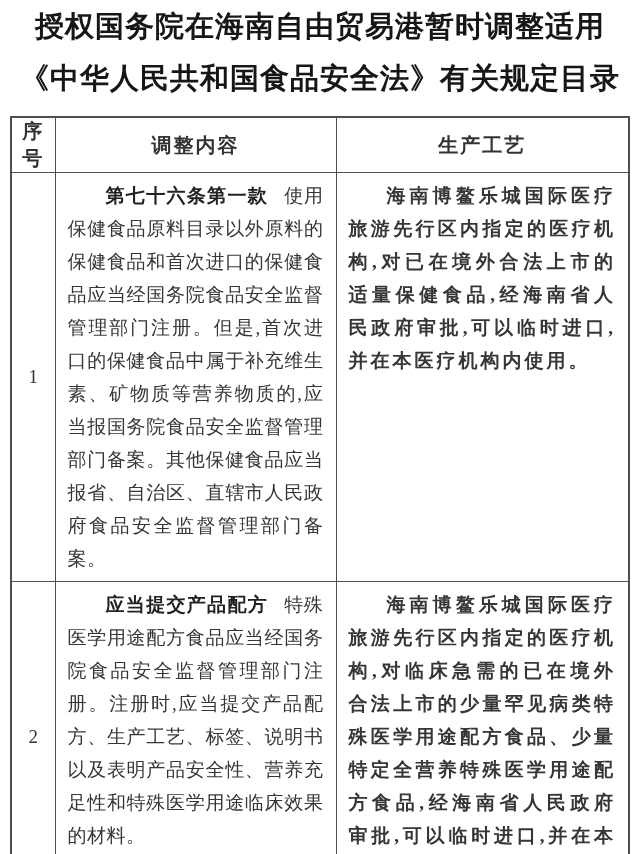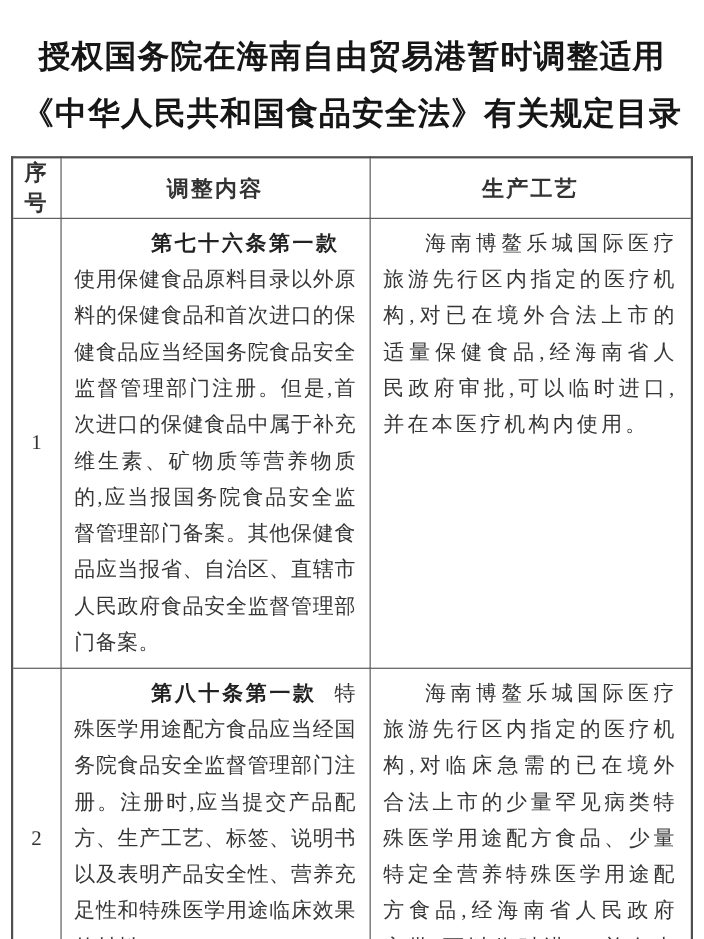--- a/index.html
+++ b/index.html
@@ -9,21 +9,20 @@
     height: 854px;
     overflow: hidden;
     background: #ffffff;
     font-family: "Liberation Serif", "DejaVu Serif", serif;
   }
   .page {
     width: 640px;
     height: 854px;
     background: #ffffff;
     box-sizing: border-box;
-    padding-top: 26px;
   }
   .doc-title {
     text-align: center;
     font-weight: bold;
     color: #161616;
     font-size: 29px;
     line-height: 52px;
     letter-spacing: 1px;
     margin: 0 10px 12px 10px;
   }
@@ -68,27 +67,26 @@
   .cell-text {
     margin: 0;
     font-size: 19px;
     line-height: 33px;
     text-align: justify;
     text-justify: inter-character;
     text-indent: 2em;
     color: #363636;
   }
   .law-col-text { letter-spacing: 0.5px; }
-  .adj-col-text { letter-spacing: 3px; }
+  .adj-col-text { letter-spacing: 3px; font-weight: bold; }
   .article-ref {
     font-weight: bold;
     color: #222222;
     margin-right: 0.85em;
     letter-spacing: 1px;
-    margin-left: 32px;
   }
 </style>
 </head>
 <body>
 
 <div class="page">
 
   <h1 class="doc-title">
     <span>授权国务院在海南自由贸易港暂时调整适用</span><br>
     <span>《中华人民共和国食品安全法》有关规定目录</span>
@@ -113,21 +111,21 @@
         <td class="body-cell">
           <p class="cell-text law-col-text"><span class="article-ref">第七十六条第一款</span><span>使用保健食品原料目录以外原料的保健食品和首次进口的保健食品应当经国务院食品安全监督管理部门注册。但是,首次进口的保健食品中属于补充维生素、矿物质等营养物质的,应当报国务院食品安全监督管理部门备案。其他保健食品应当报省、自治区、直辖市人民政府食品安全监督管理部门备案。</span></p>
         </td>
         <td class="body-cell">
           <p class="cell-text adj-col-text">海南博鳌乐城国际医疗旅游先行区内指定的医疗机构,对已在境外合法上市的适量保健食品,经海南省人民政府审批,可以临时进口,并在本医疗机构内使用。</p>
         </td>
       </tr>
       <tr class="row-2">
         <td class="idx-cell">2</td>
         <td class="body-cell">
-          <p class="cell-text law-col-text"><span class="article-ref">第八十条第一款</span><span>特殊医学用途配方食品应当经国务院食品安全监督管理部门注册。注册时,应当提交产品配方、生产工艺、标签、说明书以及表明产品安全性、营养充足性和特殊医学用途临床效果的材料。</span></p>
+          <p class="cell-text law-col-text"><span class="article-ref">应当提交产品配方</span><span>特殊医学用途配方食品应当经国务院食品安全监督管理部门注册。注册时,应当提交产品配方、生产工艺、标签、说明书以及表明产品安全性、营养充足性和特殊医学用途临床效果的材料。</span></p>
         </td>
         <td class="body-cell">
           <p class="cell-text adj-col-text">海南博鳌乐城国际医疗旅游先行区内指定的医疗机构,对临床急需的已在境外合法上市的少量罕见病类特殊医学用途配方食品、少量特定全营养特殊医学用途配方食品,经海南省人民政府审批,可以临时进口,并在本医疗机构内使用。</p>
         </td>
       </tr>
     </tbody>
   </table>
 
 </div>
 

